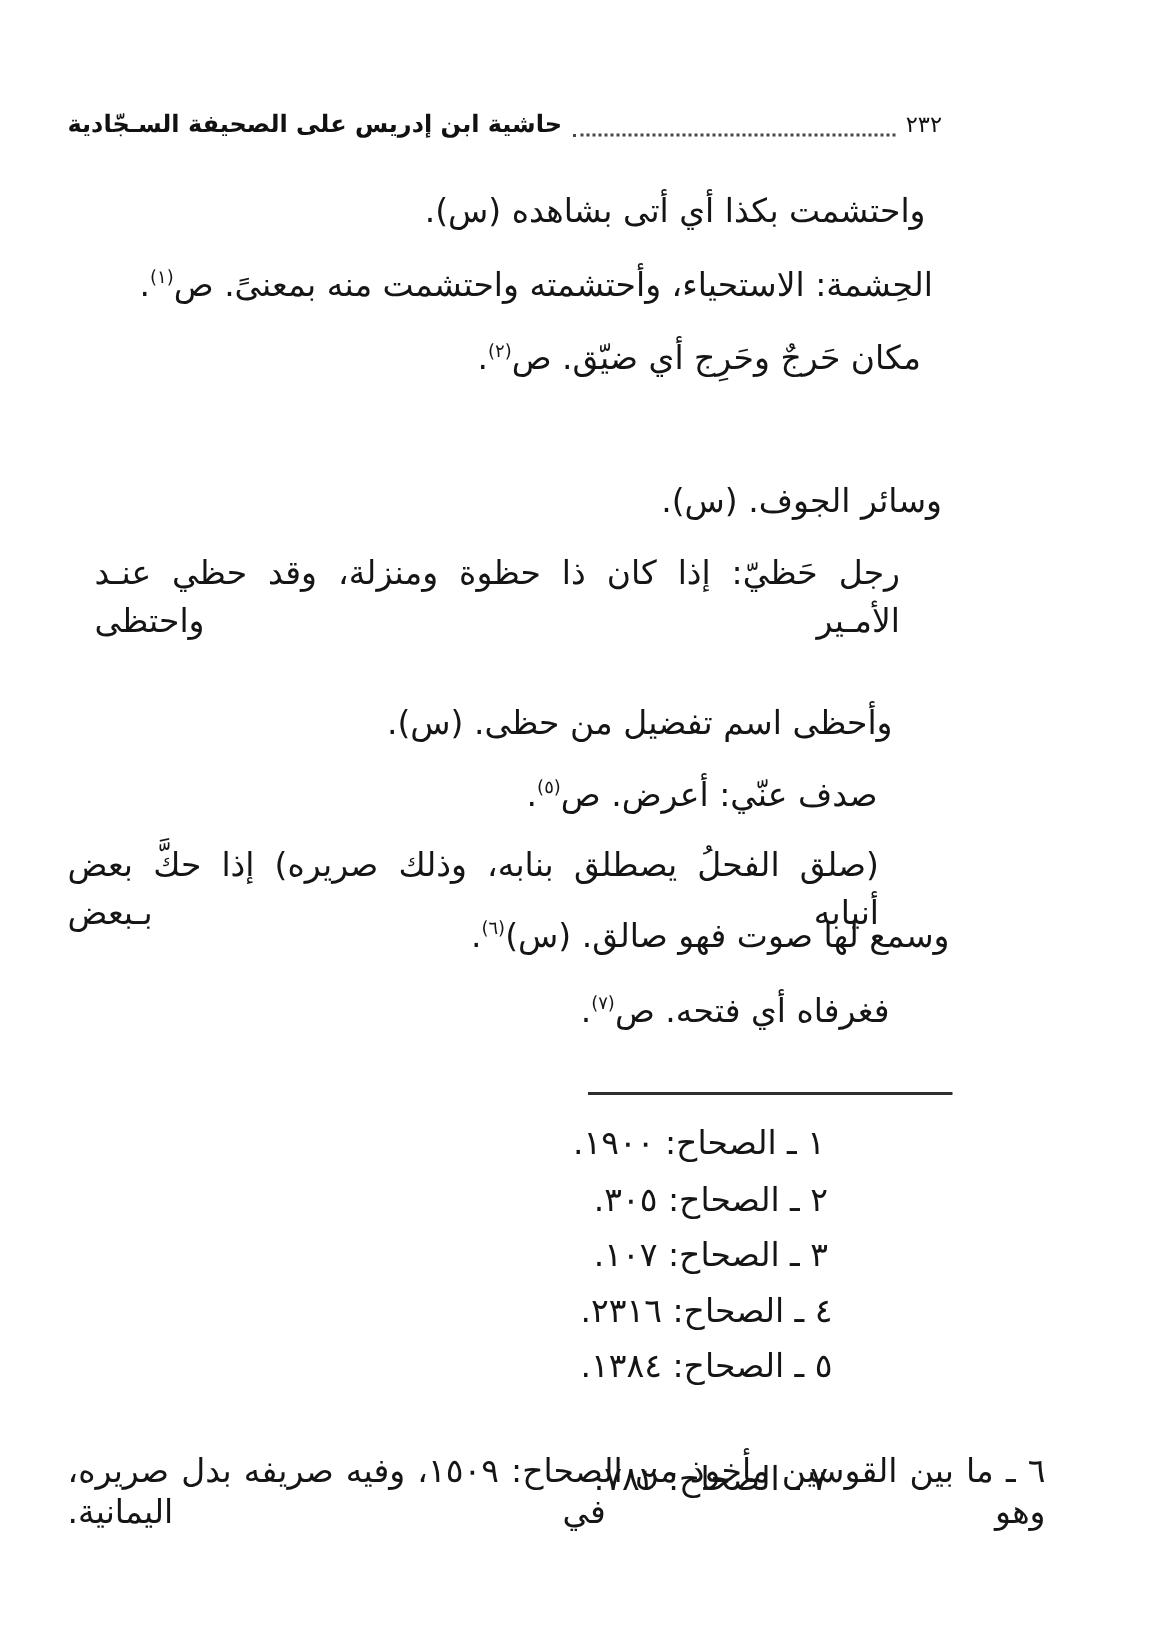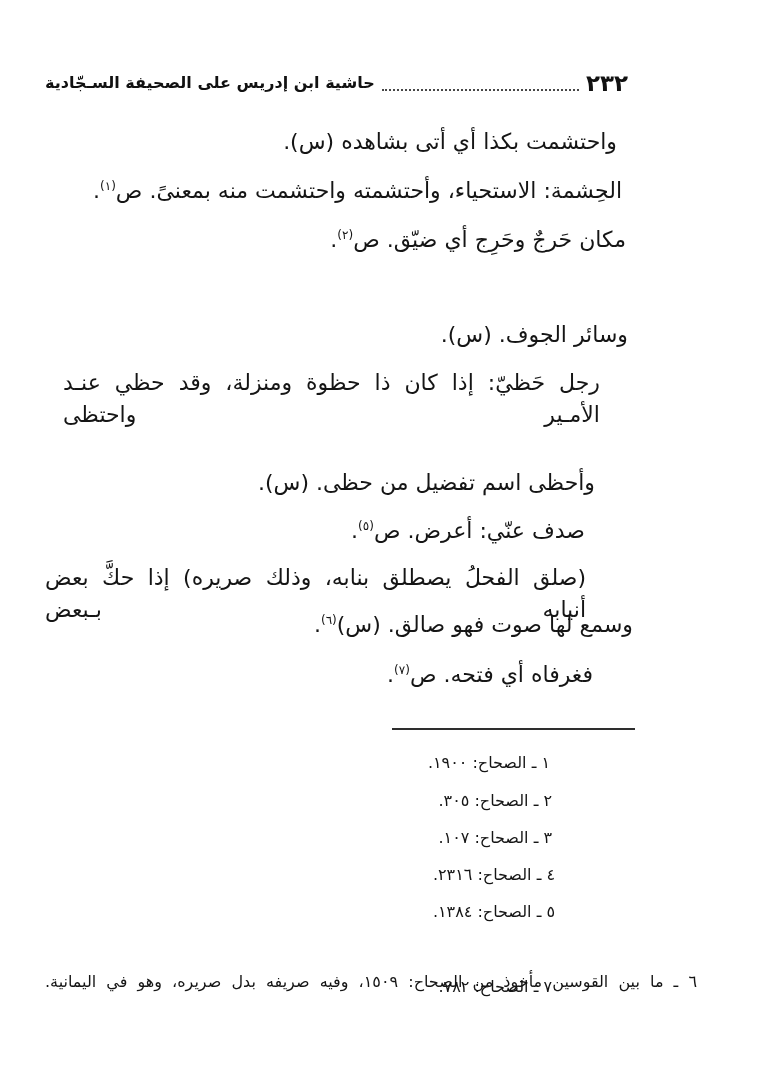--- a/index.html
+++ b/index.html
@@ -36,22 +36,22 @@
     direction: rtl;
     line-height: 34px;
   }
   .running-head .dots {
     flex: 1 1 auto;
     border-bottom: 2.5px dotted #474747;
     margin: 0 7px 9px 7px;
     height: 0;
   }
   .running-head .pagenum {
-    font-size: 23px;
-    font-weight: bold;
+    font-size: 15px;
+    font-weight: normal;
     white-space: nowrap;
     line-height: 34px;
   }
   
   .line {
     position: absolute;
     direction: rtl;
     font-size: 22px;
     line-height: 32px;
     white-space: nowrap;
@@ -73,21 +73,21 @@
     position: absolute;
     top: 728px;
     right: 147px;
     width: 243px;
     height: 0;
     border-top: 2px solid #2e2e2e;
   }
   .footnote {
     position: absolute;
     direction: rtl;
-    font-size: 16px;
+    font-size: 22px;
     line-height: 27px;
     white-space: nowrap;
     color: #151515;
   }
   .footnote.just {
     white-space: normal;
     text-align: justify;
     text-align-last: justify;
   }
 </style>
@@ -103,21 +103,21 @@
   </header>
 
   <div class="line" style="top:126px; right:165px;">
     <span>واحتشمت بكذا أي أتى بشاهده (س).</span>
   </div>
 
   <div class="line" style="top:175px; right:160px;">
     <span>الحِشمة: الاستحياء، وأحتشمته واحتشمت منه بمعنىً. ص</span><span class="sup">(١)</span><span>.</span>
   </div>
 
-  <div class="line" style="top:224px; right:156px;margin-left:20px;">
+  <div class="line" style="top:224px; right:168px;margin-left:20px;">
     <span>مكان حَرجٌ وحَرِج أي ضيّق. ص</span><span class="sup">(٢)</span><span>.</span>
   </div>
 
 
   <div class="line" style="top:319px; right:154px;">
     <span>وسائر الجوف. (س).</span>
   </div>
 
   <div class="line just" style="top:367px; right:182px; width:537px;">
     <span>رجل حَظيّ: إذا كان ذا حظوة ومنزلة، وقد حظي عنـد الأمـير واحتظى</span>

